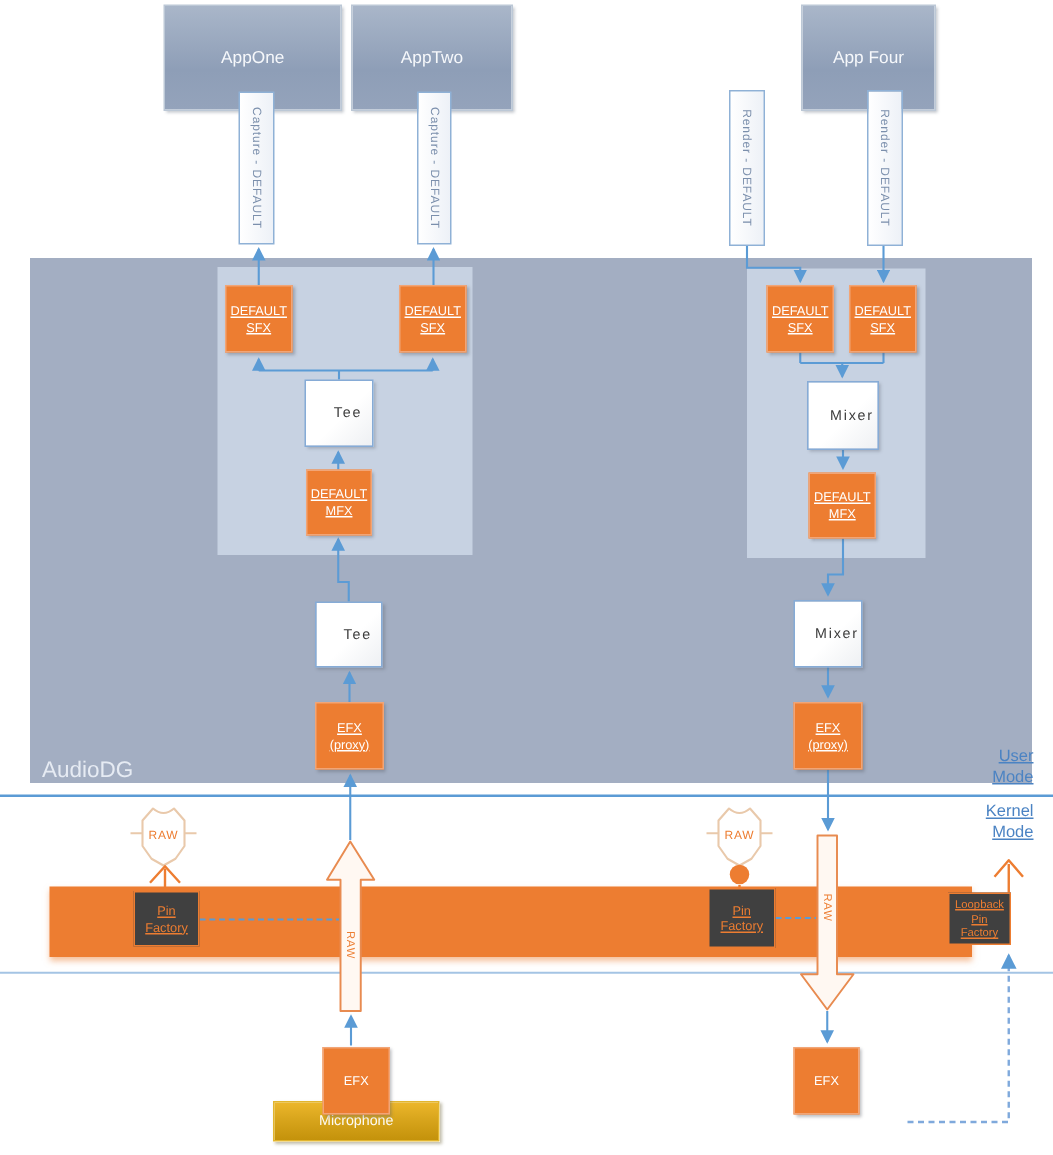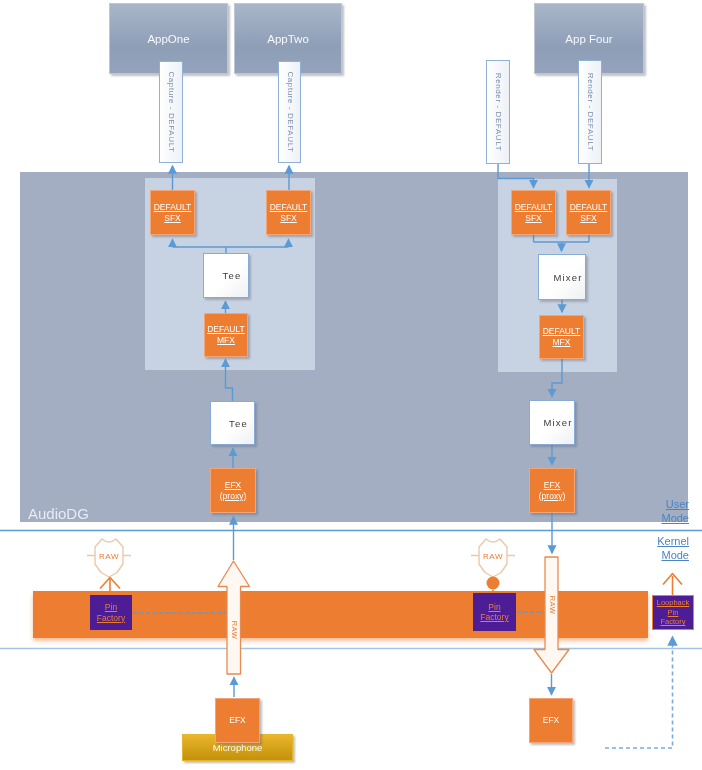--- a/index.html
+++ b/index.html
@@ -11,21 +11,21 @@
        box-shadow:1.5px 1.5px 2px rgba(110,120,135,.45);color:#F6F8FB;font-size:11.5px;z-index:4;}
   .vstream{background:linear-gradient(90deg,#FFFFFF,#EDF1F7);border:1px solid #8FB1D6;z-index:11;}
   .vstream span{position:absolute;left:50%;top:50%;transform:translate(-50%,-50%) rotate(90deg);
        white-space:nowrap;font-size:8px;letter-spacing:.6px;color:#7B8FAC;}
   .panel{background:#A3AEC2;z-index:1;}
   .subpanel{background:#C7D2E2;z-index:2;}
   .onode{background:#ED7D31;border:1px solid #F2A576;box-shadow:1.5px 1.5px 2px rgba(90,95,105,.4);
        color:#fff;font-size:8.5px;line-height:11px;z-index:10;}
   .wnode{background:linear-gradient(135deg,#FFFFFF 55%,#EEF0F3);border:1px solid #86ABD6;
        box-shadow:1.5px 1.5px 2px rgba(90,95,105,.35);color:#3B3B3B;font-size:9.5px;letter-spacing:1.2px;z-index:10;padding-left:12px;}
-  .pinbox{background:#4c1d95;border:1.4px solid #ED7D31;color:#ED7D31;font-size:8.5px;line-height:10.5px;z-index:10;}
+  .pinbox{background:#404040;border:1.4px solid #ED7D31;color:#ED7D31;font-size:8.5px;line-height:10.5px;z-index:10;}
   .gold{background:linear-gradient(180deg,#ECB62B,#D8A51C 45%,#C4920B);border:1px solid #E2B52E;
        box-shadow:1.5px 1.5px 2px rgba(120,110,70,.45);color:#FDFBF5;font-size:9.5px;z-index:9;}
   .band{background:#ED7D31;box-shadow:0 2.5px 4px rgba(235,130,55,.5);z-index:3;}
   .modetxt{color:#4B83C3;font-size:11px;line-height:14px;text-align:right;z-index:12;}
   .audiodg{color:#E6EBF3;font-size:15px;z-index:12;}
   .rawtxt{color:#ED7D31;font-size:8px;letter-spacing:.5px;z-index:12;}
   .varrowtxt{z-index:12;}
   .varrowtxt span{position:absolute;left:50%;top:50%;transform:translate(-50%,-50%) rotate(90deg);
        white-space:nowrap;font-size:7.5px;color:#ED7D31;letter-spacing:.5px;}
   svg.overlay{position:absolute;left:0;top:0;z-index:5;}
@@ -101,21 +101,21 @@
       <path d="M663,584.5 L672.5,573.5 L682,584.5"></path>
     </g>
   </svg>
 
   <div class="d app center" style="left:109px;top:3px;width:119px;height:71px">
       <span>AppOne</span>
     </div>
   <div class="d app center" style="left:234px;top:3px;width:108px;height:71px">
       <span>AppTwo</span>
     </div>
-  <div class="d app center" style="left:534px;top:3px;width:110px;height:71px">
+  <div class="d app center" style="left:534px;top:3px;width:90px;height:71px">
       <span>App Four</span>
     </div>
 
   <div class="d vstream" style="left:159px;top:61px;width:24px;height:102px">
       <span>Capture - DEFAULT</span>
     </div>
   <div class="d vstream" style="left:278px;top:61px;width:23px;height:102px">
       <span>Capture - DEFAULT</span>
     </div>
   <div class="d vstream" style="left:486px;top:60px;width:24px;height:104px">
@@ -215,21 +215,21 @@
         <span>Pin</span>
         <span>Factory</span>
       </div>
     </div>
   <div class="d pinbox center lines" style="left:472px;top:592px;width:45px;height:40px">
       <div>
         <span>Pin</span>
         <span>Factory</span>
       </div>
     </div>
-  <div class="d pinbox center lines" style="left:652px;top:595px;width:42px;height:35px;font-size:7.5px;line-height:9.5px">
+  <div class="d pinbox center lines" style="left:632px;top:595px;width:42px;height:35px;font-size:7.5px;line-height:9.5px">
       <div>
         <span>Loopback</span>
         <span>Pin</span>
         <span>Factory</span>
       </div>
     </div>
 
   <div class="d gold center" style="left:182px;top:734px;width:111px;height:27px">
       <span>Microphone</span>
     </div>

